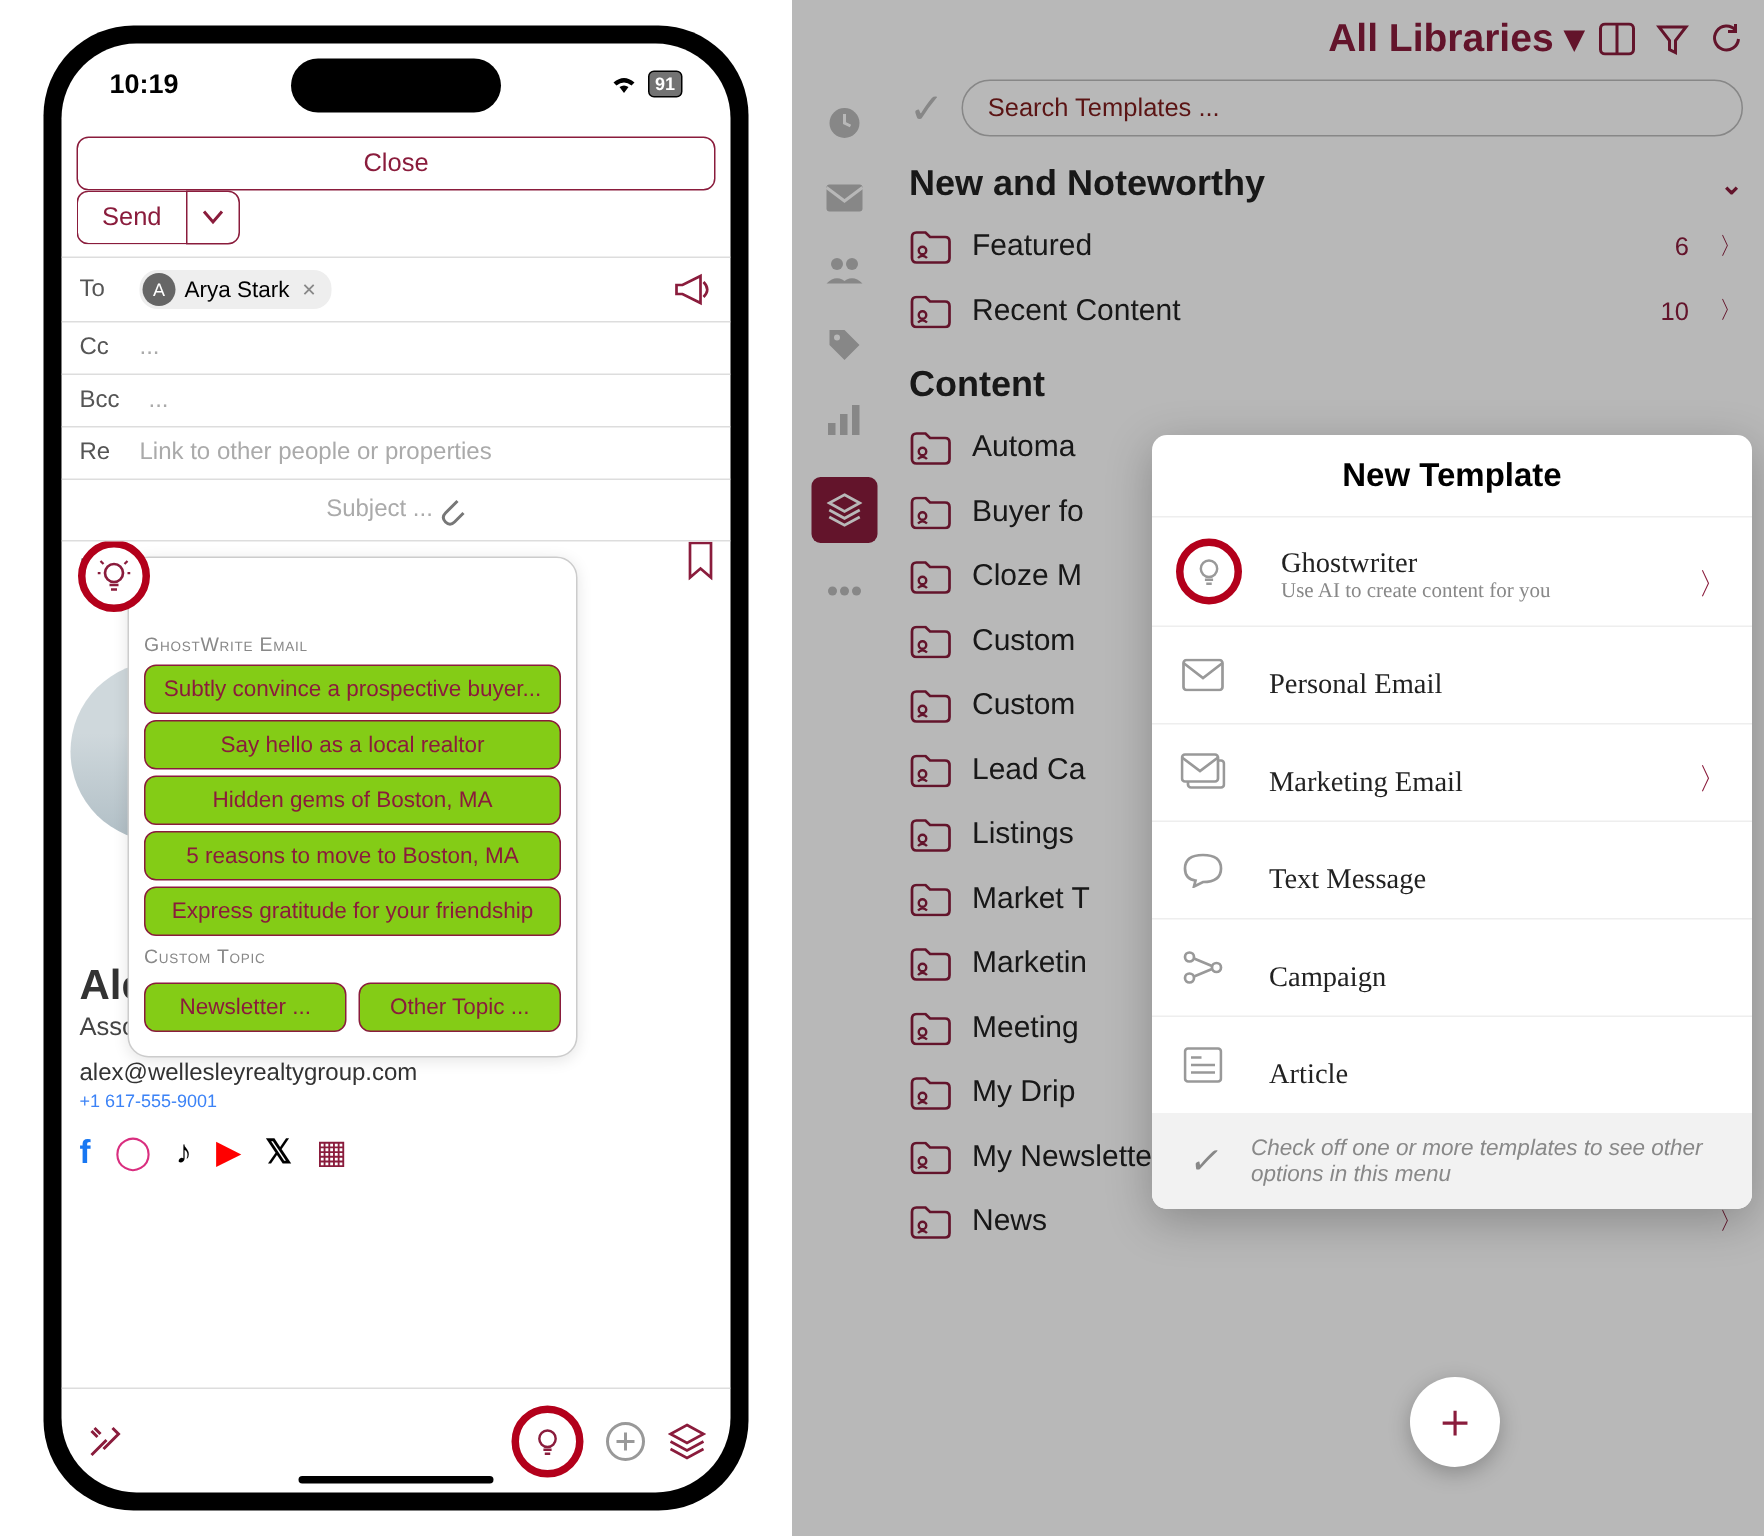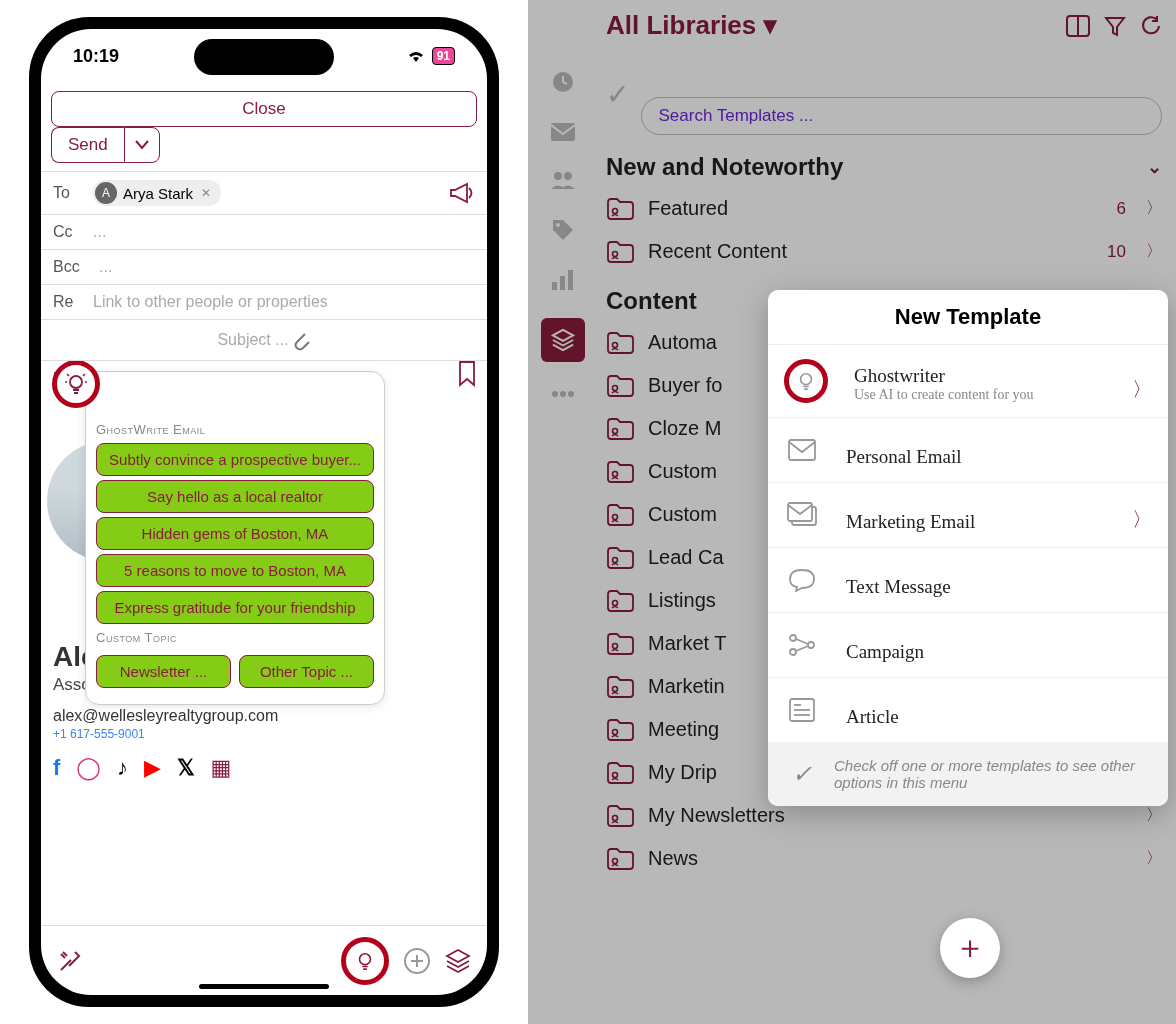--- a/index.html
+++ b/index.html
@@ -58,21 +58,21 @@
     font-weight: 600;
     font-size: 18px;
   }
   .status-right { display: flex; gap: 6px; align-items: center; }
   .battery-box {
     border: 1.5px solid #000;
     border-radius: 4px;
     padding: 1px 4px;
     font-size: 12px;
     font-weight: 700;
-    background: #ec4899;
+    background: #737373;
     color: #fff;
   }
 
   .top-btn-row {
     display: flex;
     justify-content: space-between;
     padding: 8px 10px;
     border-bottom: 1px solid #ddd;
     flex-direction: column;
   }
@@ -243,27 +243,27 @@
     display:flex; align-items:center; justify-content:center;
   }
 
   .right-main {
     flex: 1;
     padding: 8px 14px 0 8px;
     overflow: hidden;
     z-index: 1;
   }
   .rm-head {
-    display:flex; align-items:center; justify-content:space-between; gap:10px; padding: 2px 0 6px 0;
+    display:flex; align-items:center; justify-content:flex-end; gap:10px; padding: 2px 0 6px 0;
   }
   .rm-title { font-size: 26px; font-weight: 700; color: #8A1C3C; }
   .rm-head-icons { display:flex; gap:14px; font-size:22px; color:#8A1C3C; }
   .rm-search-row { display:flex; align-items:center; gap:12px; margin: 6px 0 18px 0;}
   .rm-search {
-    flex:1; border:1.5px solid #bbb; border-radius: 20px; padding:8px 16px; font-size:17px; color:#6d28d9;margin-top:44px;
+    flex:1; border:1.5px solid #bbb; border-radius: 20px; padding:8px 16px; font-size:17px; color:#7f1d1d;
   }
   .check-gray { font-size:28px; color:#bbb;}
 
   .section-head {
     display:flex; justify-content:space-between; align-items:center;
     font-size:24px; font-weight:700; color:#222; margin: 14px 0 6px 0;
   }
   .sec-chev { color:#8A1C3C; font-size:18px; }
   .lib-row {
     display:flex; align-items:center; gap:14px;

